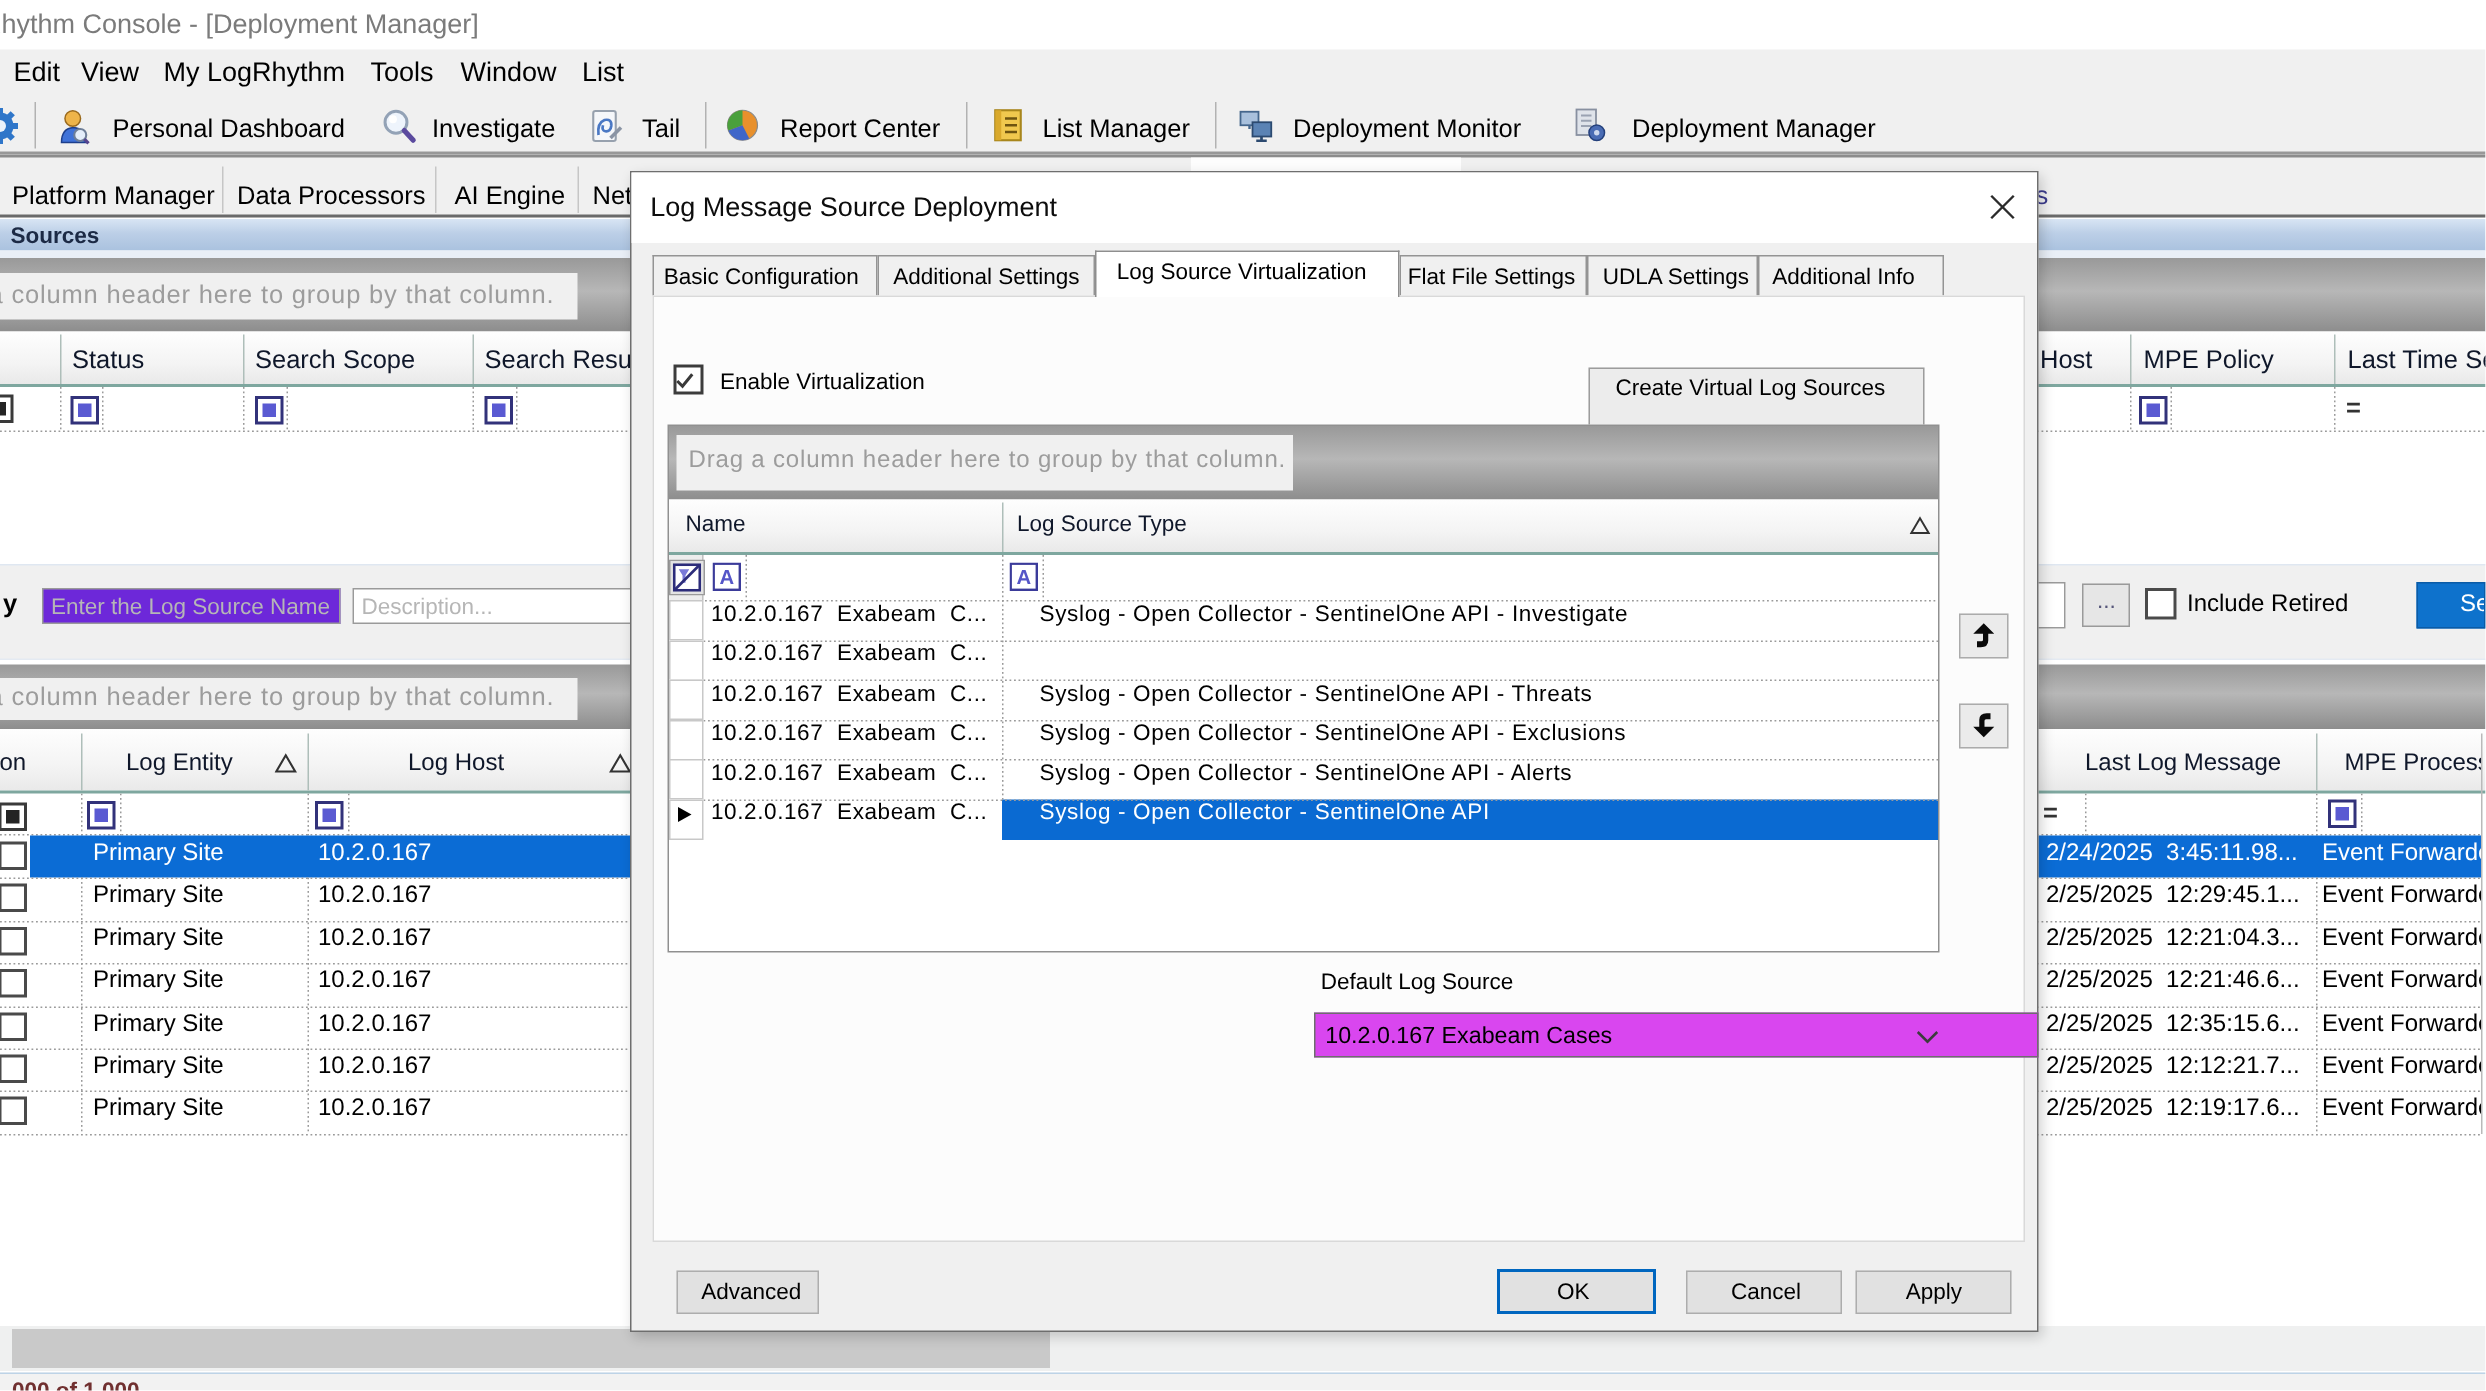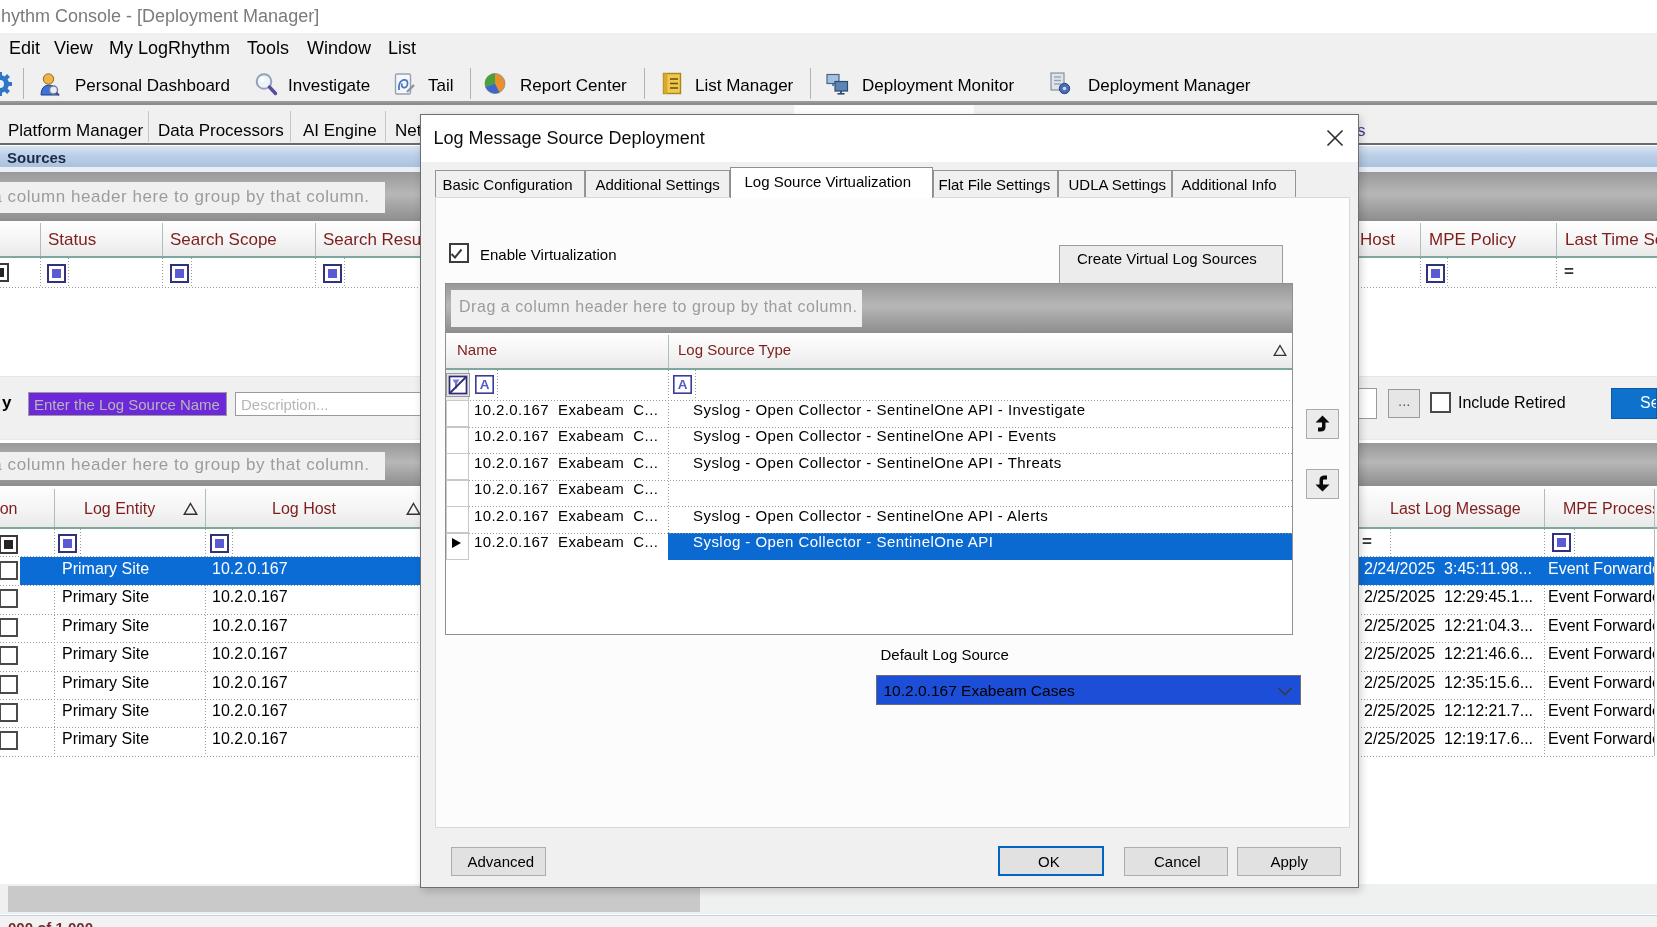--- a/index.html
+++ b/index.html
@@ -8,21 +8,21 @@
   .abs { position:absolute; }
   #stage { position:relative; width:1657px; height:927px; overflow:hidden; }
   .txt { position:absolute; white-space:pre; }
   .dotH { position:absolute; height:1px; background-image:linear-gradient(to right,#9a9a9a 1px,transparent 1px); background-size:3px 1px; }
   .dotV { position:absolute; width:1px; background-image:linear-gradient(to bottom,#9a9a9a 1px,transparent 1px); background-size:1px 3px; }
   .gband { position:absolute; background:linear-gradient(180deg,#999 0%,#b7b7b7 45%,#8d8d8d 100%); }
   .hintbox { position:absolute; background:#f0f0f0; overflow:hidden; }
   .hint { position:absolute; color:#9c9c9c; font-size:17px; white-space:pre; letter-spacing:0.55px; }
   .hdrrow { position:absolute; background:linear-gradient(180deg,#fefefe 0%,#f4f4f4 60%,#e9e9e9 100%); border-bottom:2px solid #7ea79f; }
   .hsep { position:absolute; width:1px; background:#aebeb9; }
-  .colhdr { position:absolute; color:#7f1d1d; font-size:17px; white-space:pre; }
+  .colhdr { position:absolute; color:#0f172a; font-size:17px; white-space:pre; }
   .fpurple { position:absolute; width:19px; height:19px; background:#fff; border:2px solid #32327a; }
   .fpurple i { position:absolute; left:3px; top:3px; width:9px; height:9px; background:#5a5ad2; }
   .fblack { position:absolute; width:19px; height:19px; background:#fff; border:2px solid #3a3a3a; }
   .fblack i { position:absolute; left:3px; top:3px; width:9px; height:9px; background:#242424; }
   .cbx { position:absolute; width:19px; height:19px; background:#fff; border:2px solid #4a4a4a; }
   .btn { position:absolute; background:#e1e1e1; border:1px solid #adadad; color:#000;
     font-size:15px; text-align:center; }
 </style>
 </head>
 <body>
@@ -391,24 +391,24 @@
       <div class="abs" style="left:0; top:142.5px; width:23px; height:27px; background:#fff; border:1px solid #c8c8c8;"></div>
       <div class="abs" style="left:0; top:169px; width:23px; height:27px; background:#fff; border:1px solid #c8c8c8;"></div>
       <div class="abs" style="left:0; top:195.5px; width:23px; height:27px; background:#fff; border:1px solid #c8c8c8;"></div>
       <div class="abs" style="left:0; top:222px; width:23px; height:27px; background:#fff; border:1px solid #c8c8c8;"></div>
       <div class="abs" style="left:0; top:248.5px; width:23px; height:27px; background:#fff; border:1px solid #c8c8c8;"></div>
       <div class="abs" style="left:6px; top:253.5px; width:0; height:0; border-left:9px solid #000; border-top:5.5px solid transparent; border-bottom:5.5px solid transparent;"></div>
 
       <div class="txt" style="left:28px; top:116.5px; font-size:15px; letter-spacing:0.4px;">10.2.0.167  Exabeam  C...</div>
       <div class="txt" style="left:247px; top:116.5px; font-size:15px; letter-spacing:0.45px;">Syslog - Open Collector - SentinelOne API - Investigate</div>
       <div class="txt" style="left:28px; top:143px; font-size:15px; letter-spacing:0.4px;">10.2.0.167  Exabeam  C...</div>
-      <div class="txt" style="left:247px; top:143px; font-size:15px; letter-spacing:0.45px;">Syslog - Open Collector - SentinelOne API - Events</div>
       <div class="txt" style="left:28px; top:169.5px; font-size:15px; letter-spacing:0.4px;">10.2.0.167  Exabeam  C...</div>
       <div class="txt" style="left:247px; top:169.5px; font-size:15px; letter-spacing:0.45px;">Syslog - Open Collector - SentinelOne API - Threats</div>
       <div class="txt" style="left:28px; top:196px; font-size:15px; letter-spacing:0.4px;">10.2.0.167  Exabeam  C...</div>
+      <div class="txt" style="left:247px; top:196px; font-size:15px; letter-spacing:0.45px;">Syslog - Open Collector - SentinelOne API - Exclusions</div>
       <div class="txt" style="left:28px; top:222.5px; font-size:15px; letter-spacing:0.4px;">10.2.0.167  Exabeam  C...</div>
       <div class="txt" style="left:247px; top:222.5px; font-size:15px; letter-spacing:0.45px;">Syslog - Open Collector - SentinelOne API - Alerts</div>
       <div class="abs" style="left:222px; top:248.5px; width:624px; height:27px; background:#0a6ad2;"></div>
       <div class="txt" style="left:28px; top:249px; font-size:15px; letter-spacing:0.4px;">10.2.0.167  Exabeam  C...</div>
       <div class="txt" style="left:247px; top:249px; font-size:15px; color:#fff; letter-spacing:0.45px;">Syslog - Open Collector - SentinelOne API</div>
 
       <div class="dotH" style="left:23px; top:142.5px; width:823px;"></div>
       <div class="dotH" style="left:23px; top:169px; width:823px;"></div>
       <div class="dotH" style="left:23px; top:195.5px; width:823px;"></div>
       <div class="dotH" style="left:23px; top:222px; width:823px;"></div>
@@ -419,21 +419,21 @@
     <div class="abs" style="left:885px; top:294.5px; width:33px; height:30px; background:#ebebeb; border:1px solid #ababab;"></div>
     <svg class="abs" style="left:893px; top:300px;" width="17" height="18" viewBox="0 0 17 18">
       <path d="M8.5 0.5 L15.5 7.5 H11.5 V12 Q11.5 16.5 6.5 16.5 H4 V12.5 H7 Q8 12.5 8 11.5 V7.5 H1.5 Z" fill="#0a0a0a"></path>
     </svg>
     <div class="abs" style="left:885px; top:354.5px; width:33px; height:30px; background:#ebebeb; border:1px solid #ababab;"></div>
     <svg class="abs" style="left:893px; top:360px;" width="17" height="18" viewBox="0 0 17 18">
       <path d="M8.5 0.5 L15.5 7.5 H11.5 V12 Q11.5 16.5 6.5 16.5 H4 V12.5 H7 Q8 12.5 8 11.5 V7.5 H1.5 Z" fill="#0a0a0a" transform="rotate(180 8.5 8.5)"></path>
     </svg>
 
     <div class="txt" style="left:460px; top:531px; font-size:15px;">Default Log Source</div>
-    <div class="abs" style="left:455px; top:560px; width:425px; height:30px; background:#1d4ed8; border:1px solid #6e6e6e;">
+    <div class="abs" style="left:455px; top:560px; width:483px; height:30px; background:#d946ef; border:1px solid #6e6e6e;">
       <div class="txt" style="left:7px; top:6px; font-size:15.5px;">10.2.0.167 Exabeam Cases</div>
       <svg class="abs" style="left:400px; top:11px;" width="16" height="9" viewBox="0 0 16 9">
         <polyline points="1.5,1 8,7.5 14.5,1" fill="none" stroke="#3c3c3c" stroke-width="1.7"></polyline>
       </svg>
     </div>
 
     <div class="btn" style="left:30px; top:732.5px; width:95.5px; height:28.5px;">
       <div class="txt" style="left:16px; top:5px;">Advanced</div>
     </div>
     <div class="btn" style="left:577.5px; top:731.5px; width:105.5px; height:30px; border:2px solid #0066bf;">

